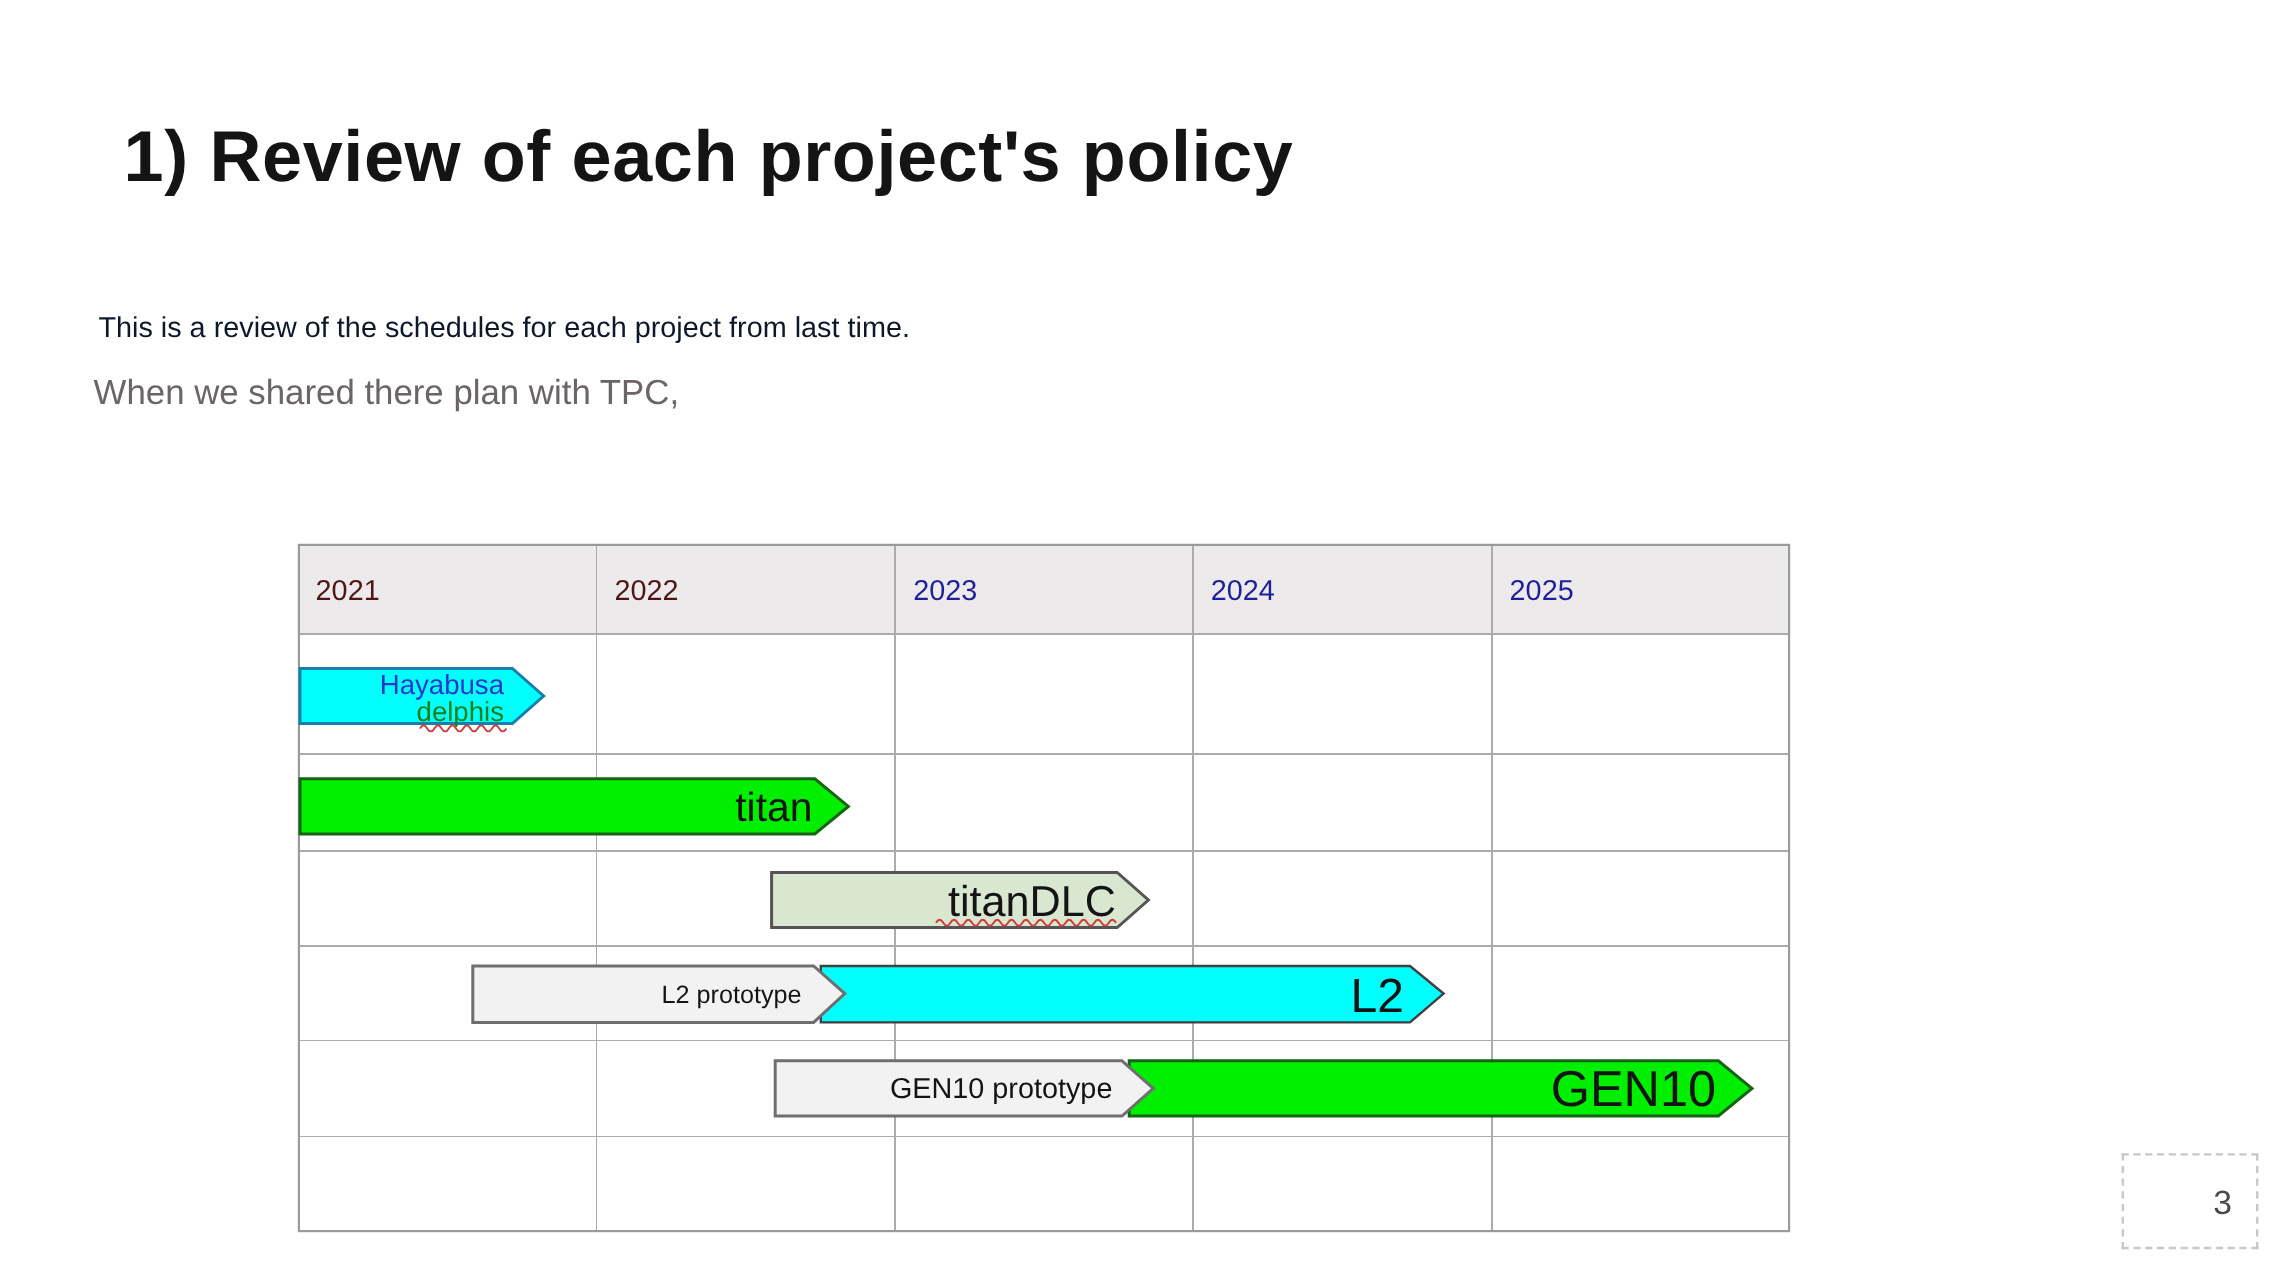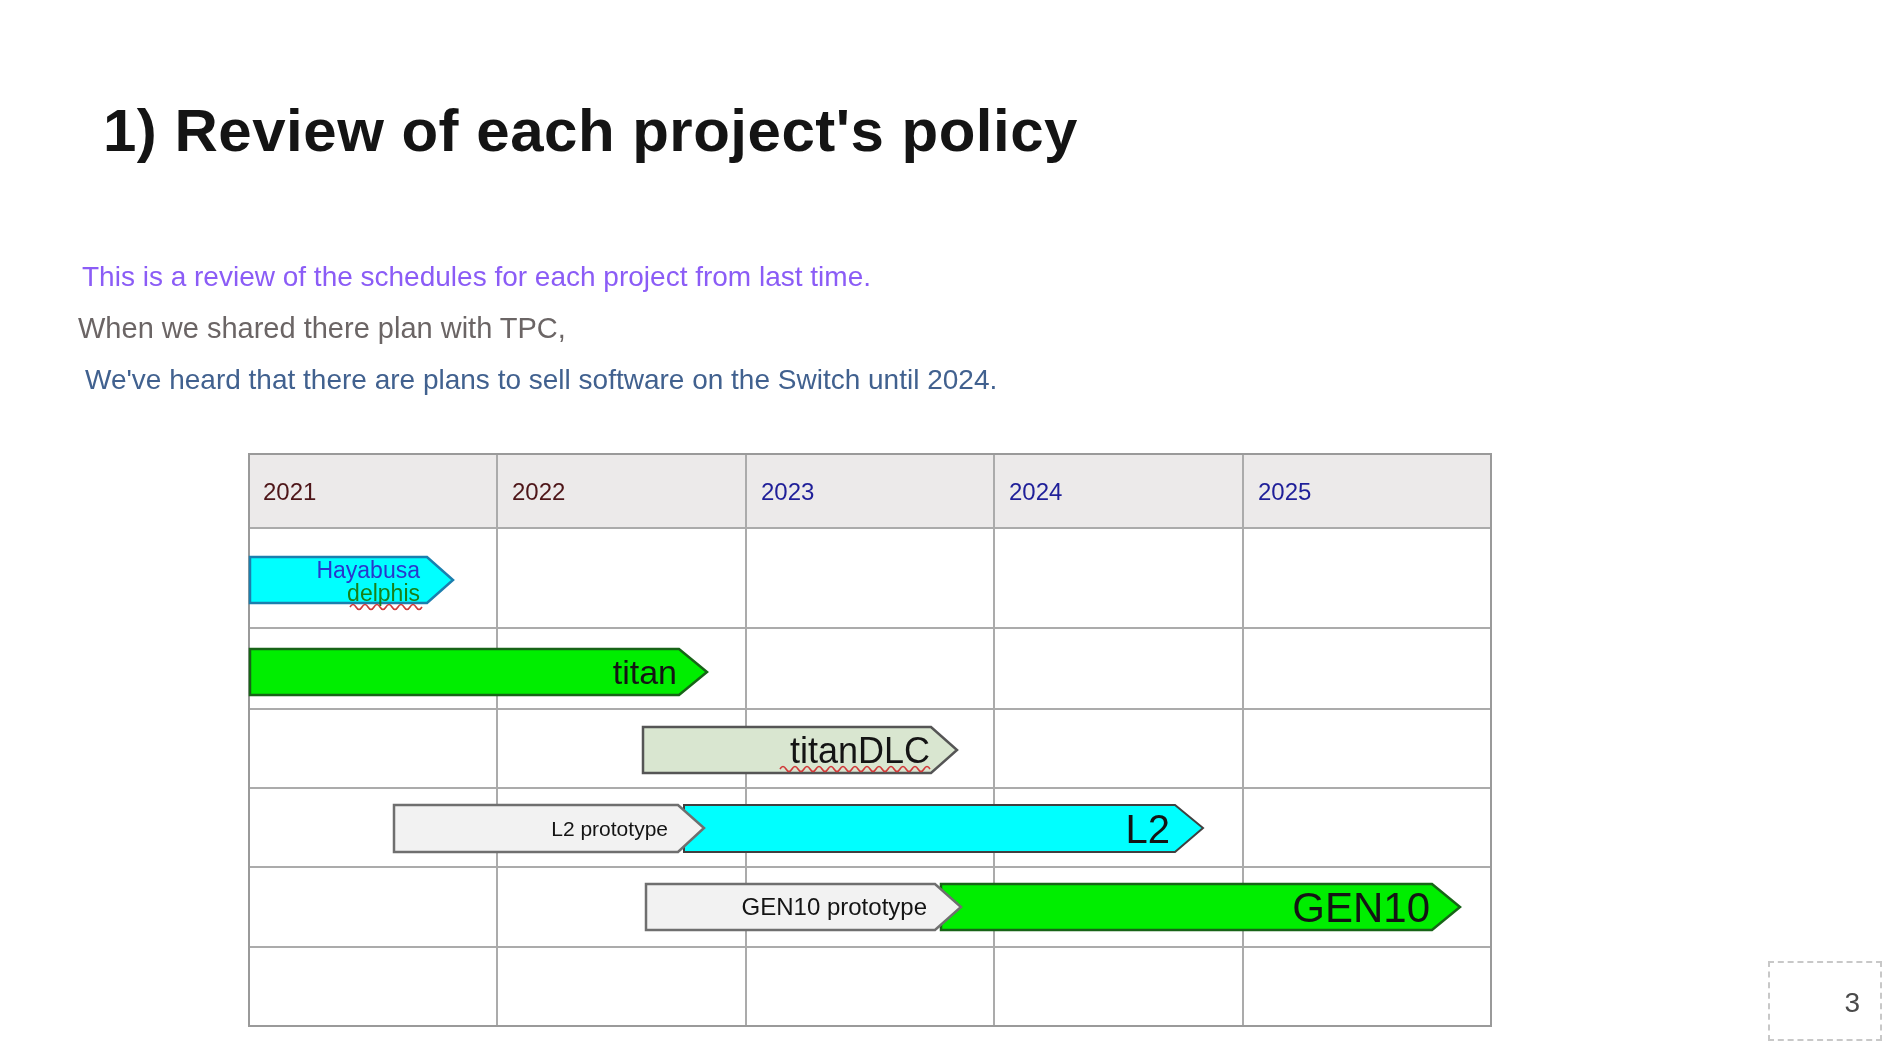--- a/index.html
+++ b/index.html
@@ -6,42 +6,41 @@
   .slide{
     position:relative;width:1896px;height:1054px;background:#ffffff;
     font-family:"Liberation Sans",sans-serif;overflow:hidden;
   }
   .title{
     position:absolute;left:103px;top:98px;margin:0;
     font-size:60px;font-weight:700;color:#141414;line-height:1.1;
     letter-spacing:0.5px;white-space:nowrap;
   }
   .line{position:absolute;margin:0;white-space:nowrap;line-height:1.2;}
-  .l1{left:82px;top:260px;font-size:28px;color:#8b5cf6;}
+  .l1{left:82px;top:260px;font-size:24px;color:#0f172a;}
   .l2{left:78px;top:311px;font-size:29px;color:#6b6565;}
   .l3{left:85px;top:363px;font-size:28px;color:#41618F;}
   .gantt{position:absolute;left:248px;top:453px;}
   .gantt text{font-family:"Liberation Sans",sans-serif;}
   .pagebox{
     position:absolute;left:1768px;top:961px;width:114px;height:80px;
     border:2px dashed #c8c8c8;box-sizing:border-box;
     text-align:right;padding:24px 20px 0 0;
     font-size:28px;color:#4a4a4a;
   }
 </style>
 </head>
 <body>
 
 <div class="slide">
 
   <h1 class="title">1) Review of each project's policy</h1>
 
   <p class="line l1">This is a review of the schedules for each project from last time.</p>
   <p class="line l2">When we shared there plan with TPC,</p>
-  <p class="line l3">We've heard that there are plans to sell software on the Switch until 2024.</p>
 
   <svg class="gantt" width="1244" height="574" viewBox="0 0 1244 574">
 
     <rect x="0" y="0" width="1244" height="75" fill="#ECEAEA"></rect>
 
     <g stroke="#ABABAB" stroke-width="1.5" shape-rendering="crispEdges">
       <line x1="249" y1="0" x2="249" y2="574"></line>
       <line x1="498" y1="0" x2="498" y2="574"></line>
       <line x1="746" y1="0" x2="746" y2="574"></line>
       <line x1="995" y1="0" x2="995" y2="574"></line>

